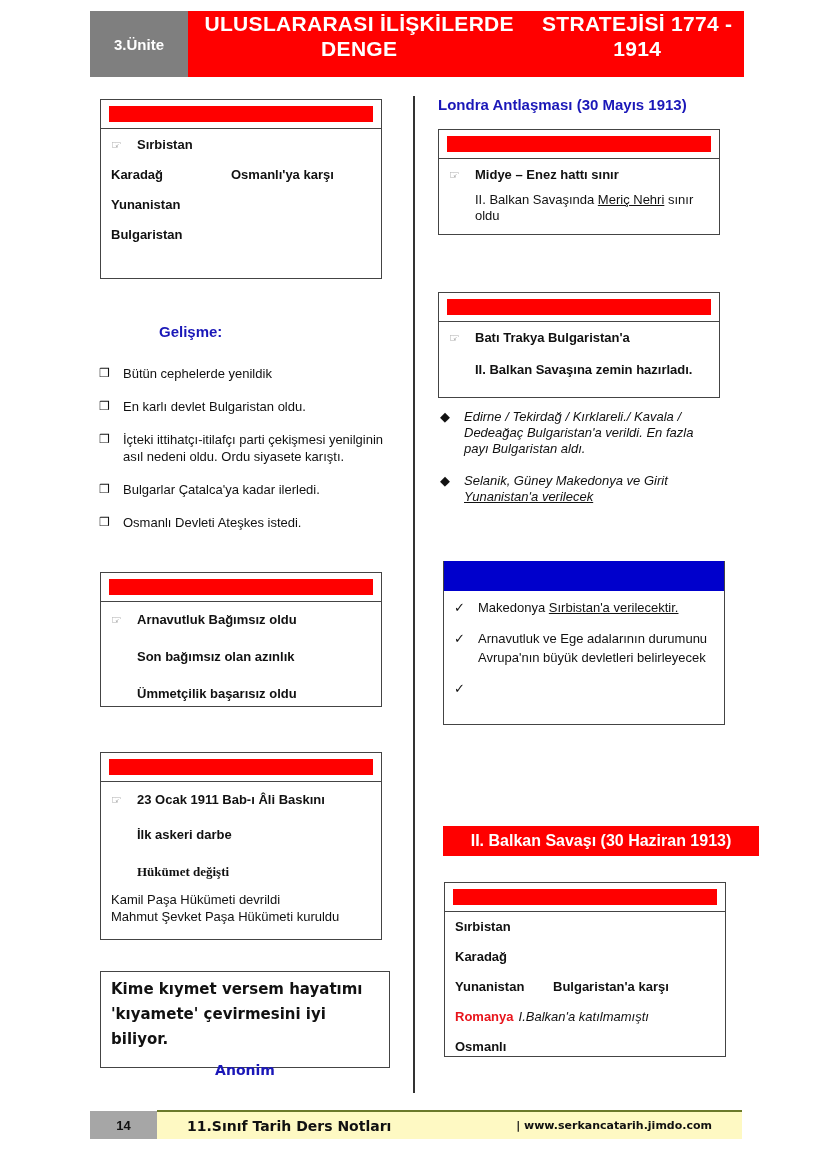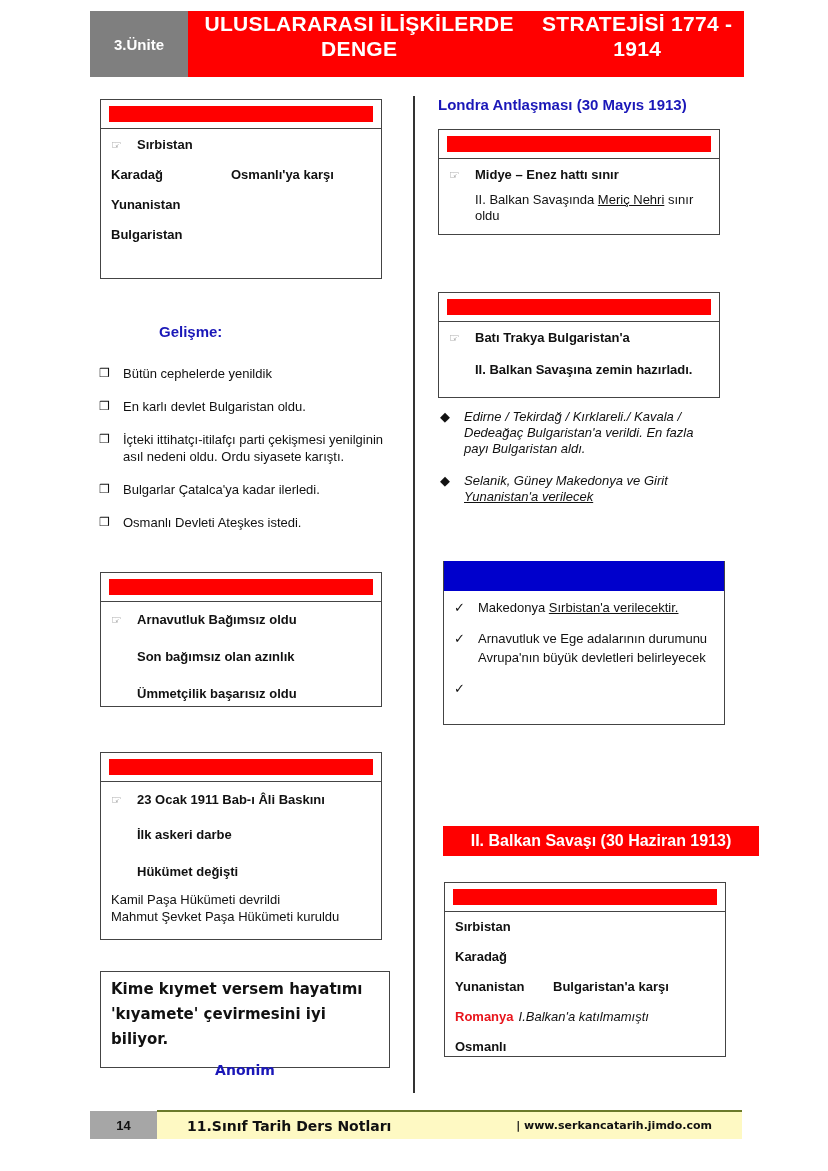--- a/index.html
+++ b/index.html
@@ -136,21 +136,21 @@
       <div class="redbar"></div>
     </div>
   <div class="box-body" style="padding-top:1px;">
     <div class="row" style="height:37px; line-height:34px;">
         <span class="hand">☞</span>
         <span>23 Ocak 1911 Bab-ı Âli Baskını</span>
       </div>
     <div class="row indent" style="height:37px;">
         <span>İlk askeri darbe</span>
       </div>
-    <div class="row indent" style="height:34px;">
+    <div class="row indent" style="height:34px;font-family:Liberation Serif, serif;">
         <span>Hükümet değişti</span>
       </div>
     <div class="plain" style="line-height:17px; margin-top:0px;">
       <div>Kamil Paşa Hükümeti devrildi</div>
       <div>Mahmut Şevket Paşa Hükümeti kuruldu</div>
     </div>
   </div>
 </div>
 
 <div class="abs box" style="left:100px; top:971px; width:290px; height:97px; padding:5px 10px;">

